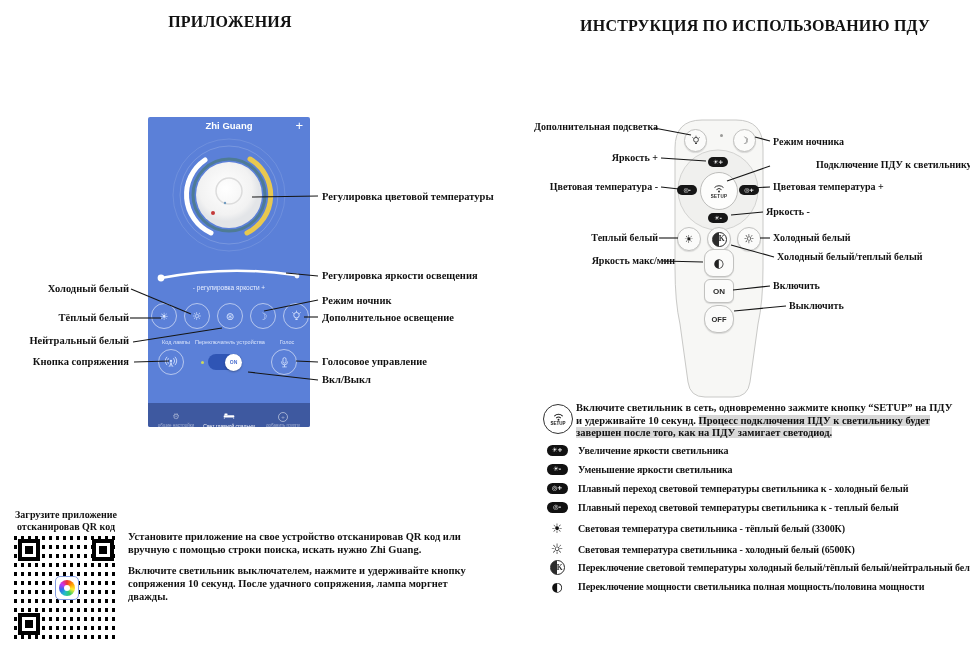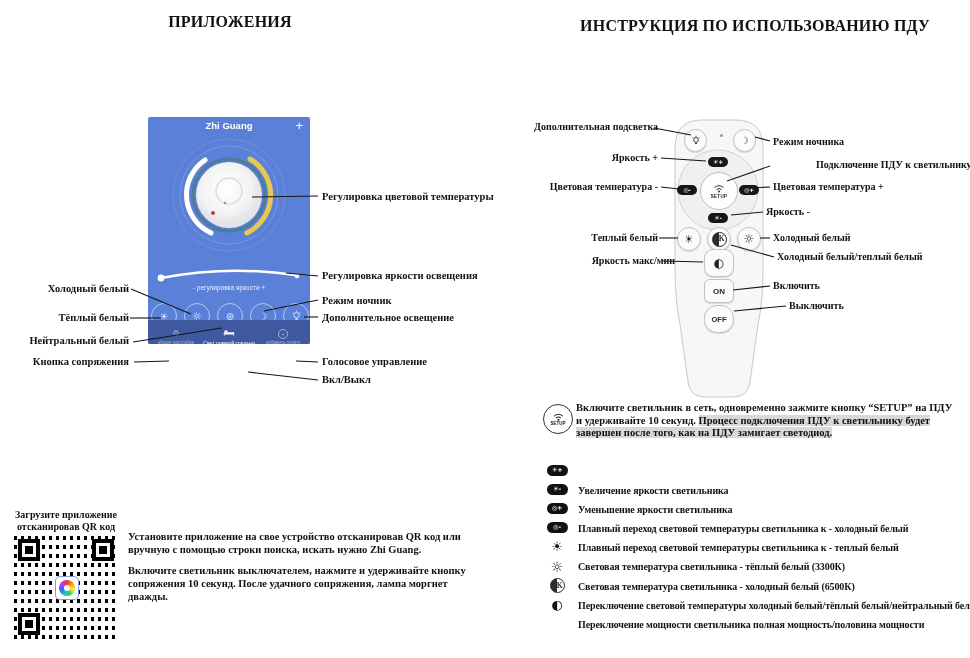--- a/index.html
+++ b/index.html
@@ -5,21 +5,21 @@
   html,body{margin:0;padding:0;}
   body{width:970px;height:658px;position:relative;background:#fff;font-family:"Liberation Serif",serif;color:#111;overflow:hidden;}
   .abs{position:absolute;}
   .title{font-weight:bold;font-size:16px;text-align:center;line-height:20px;letter-spacing:.2px;}
   .callout{font-weight:bold;font-size:10.5px;white-space:nowrap;line-height:12px;}
   .callout.sm{font-size:10px;}
   .r{text-align:right;}
   .para{font-weight:bold;font-size:10.5px;line-height:13px;}
   .uicon{font-family:"DejaVu Sans",sans-serif;}
   
-  .phone{left:148px;top:117px;width:162px;height:227px;background:#5b80d8;border-radius:2px;overflow:hidden;}
+  .phone{left:148px;top:117px;width:162px;height:310px;background:#5b80d8;border-radius:2px;overflow:hidden;}
   .phone .hdr{position:absolute;top:3px;left:0;width:100%;text-align:center;color:#fff;font-family:"Liberation Sans",sans-serif;font-size:9.5px;font-weight:bold;}
   .phone .addbtn{position:absolute;top:1px;right:7px;color:#fff;font-size:13px;font-weight:300;font-family:"Liberation Sans",sans-serif;}
   .appcircle{position:absolute;border:1px solid rgba(255,255,255,.55);border-radius:50%;width:24px;height:24px;display:flex;align-items:center;justify-content:center;color:#d9e5ff;}
   .applbl{position:absolute;color:#d9e3fb;font-family:"Liberation Sans",sans-serif;font-size:5.5px;text-align:center;white-space:nowrap;}
   .navbar{position:absolute;left:0;bottom:0;width:100%;height:24px;background:#3e59a0;}
   .navitem{position:absolute;top:2px;text-align:center;color:rgba(255,255,255,.5);font-family:"Liberation Sans",sans-serif;}
   .navitem .lab{font-size:4.5px;display:block;margin-top:0px;white-space:nowrap;}
   .toggle{position:absolute;width:34px;height:16px;background:#2f55b5;border-radius:8px;}
   .knob{position:absolute;width:17px;height:17px;background:#fff;border-radius:50%;display:flex;align-items:center;justify-content:center;font-family:"Liberation Sans",sans-serif;font-size:5px;font-weight:bold;color:#4b6fd0;box-shadow:0 1px 2px rgba(0,0,0,.3);}
   
@@ -27,21 +27,21 @@
   .rbtn{position:absolute;background:#fbfbfa;border:1px solid #c2c2c0;box-shadow:0 1px 1px rgba(0,0,0,.12);display:flex;align-items:center;justify-content:center;color:#2b2b2b;}
   .round{border-radius:50%;}
   .pill{position:absolute;width:20px;height:10px;background:#161616;border-radius:5px;color:#fff;font-family:"DejaVu Sans",sans-serif;font-size:6px;font-weight:bold;line-height:10px;text-align:center;letter-spacing:-.3px;}
   .setupbtn{position:absolute;left:40px;top:62px;width:36px;height:36px;border-radius:50%;background:#fdfdfc;border:1px solid #bdbdbb;display:flex;flex-direction:column;align-items:center;justify-content:center;gap:1px;}
   .setupbtn .slab{font-size:4.5px;font-weight:bold;letter-spacing:.3px;color:#222;font-family:"Liberation Sans",sans-serif;}
   .halfk{position:relative;display:inline-block;width:13px;height:13px;border-radius:50%;border:1.2px solid #2b2b2b;background:linear-gradient(90deg,#2b2b2b 46%,#fff 46%);}
   .halfk i{position:absolute;right:1px;top:1.5px;font-style:normal;font-size:7.5px;font-weight:bold;color:#2b2b2b;font-family:"Liberation Serif",serif;line-height:10px;}
   
   .lrow{position:absolute;left:545px;display:flex;align-items:center;gap:9px;}
   .lrow .ic{width:24px;display:flex;justify-content:center;align-items:center;flex:none;}
-  .lrow .tx{font-weight:bold;font-size:10px;white-space:nowrap;letter-spacing:-.1px;margin-top:40px;}
+  .lrow .tx{font-weight:bold;font-size:10px;white-space:nowrap;letter-spacing:-.1px;}
   .lpill{display:inline-block;width:21px;height:11px;background:#111;border-radius:6px;color:#fff;font-family:"DejaVu Sans",sans-serif;font-size:6.5px;font-weight:bold;line-height:11px;text-align:center;letter-spacing:-.3px;}
   .hl{background:#d8d8d8;}
   
   .qr{left:14px;top:535px;width:104px;height:104px;background:
       repeating-linear-gradient(90deg,#000 0 3px,#fff 3px 7px),
       repeating-linear-gradient(0deg,#000 0 4px,#fff 4px 9px);
       background-blend-mode:screen;outline:1px solid #fff;}
   .finder{position:absolute;width:22px;height:22px;border:4px solid #000;background:#fff;box-sizing:border-box;}
   .finder::before{content:"";position:absolute;left:3px;top:3px;width:8px;height:8px;background:#000;}
   .qrlogo{position:absolute;left:41px;top:41px;width:22px;height:22px;border-radius:5px;background:#fff;border:1px solid #7f9ae0;display:flex;align-items:center;justify-content:center;}

